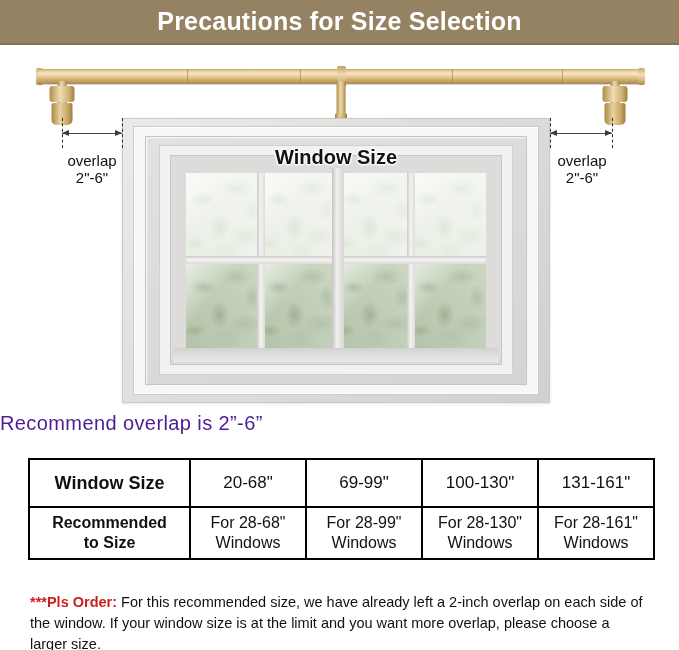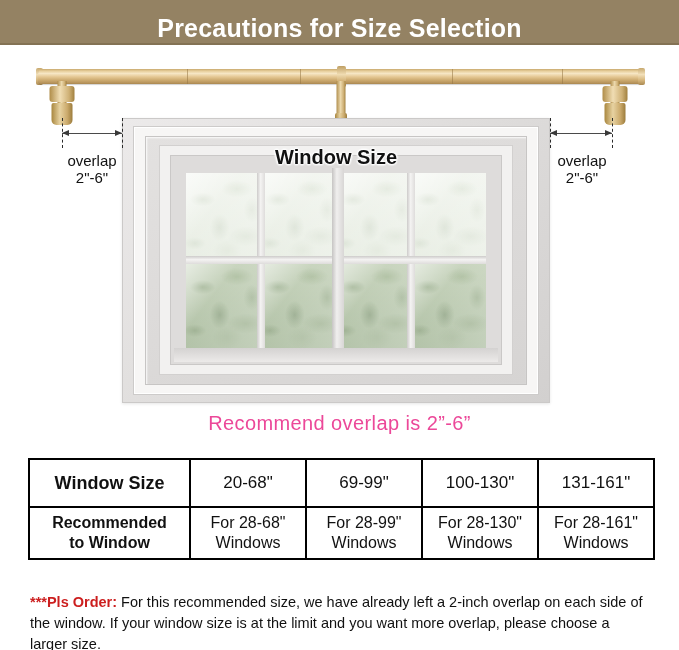--- a/index.html
+++ b/index.html
@@ -19,21 +19,21 @@
   
   #header-banner {
     position: absolute;
     left: 0; top: 0;
     width: 679px;
     height: 45px;
     background: #948263;
     border-bottom: 2px solid #837254;
     box-sizing: border-box;
     display: flex;
-    align-items: flex-end;
+    align-items: center;
     justify-content: center;
   }
   #header-title {
     color: #ffffff;
     font-size: 25px;
     font-weight: bold;
     letter-spacing: 0.2px;
     white-space: nowrap;
   }
 
@@ -261,23 +261,23 @@
     text-shadow:
       0 0 3px #ffffff, 0 0 3px #ffffff,
       1px 0 2px #ffffff, -1px 0 2px #ffffff,
       0 1px 2px #ffffff, 0 -1px 2px #ffffff;
   }
 
   #recommend-line {
     position: absolute;
     left: 0; top: 412px;
     width: 679px;
-    text-align: center;
+    text-align: left;
     font-size: 20px;
-    color: #ec4899;
+    color: #4c1d95;
     letter-spacing: 0.4px;
   }
 
   
   #size-table {
     position: absolute;
     left: 28px; top: 458px;
     width: 627px;
     border-collapse: collapse;
     table-layout: fixed;
@@ -393,21 +393,21 @@
     <tr class="row-head">
       <td class="rowlabel">Window Size</td>
       <td>20-68"</td>
       <td>69-99"</td>
       <td>100-130"</td>
       <td>131-161"</td>
     </tr>
     <tr class="row-body">
       <td class="rowlabel">
         <div>Recommended</div>
-        <div>to Window</div>
+        <div>to Size</div>
       </td>
       <td>
         <div>For 28-68"</div>
         <div>Windows</div>
       </td>
       <td>
         <div>For 28-99"</div>
         <div>Windows</div>
       </td>
       <td>

